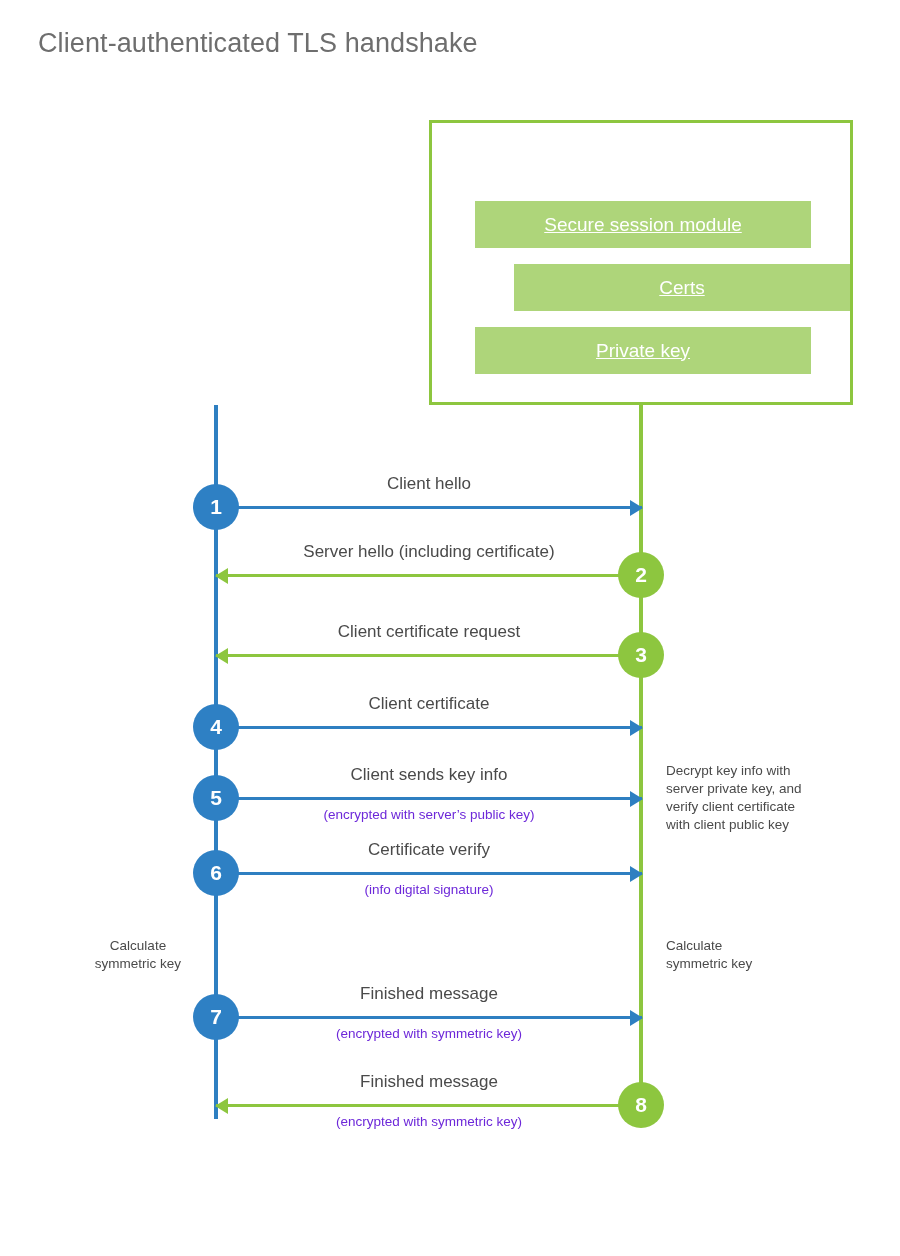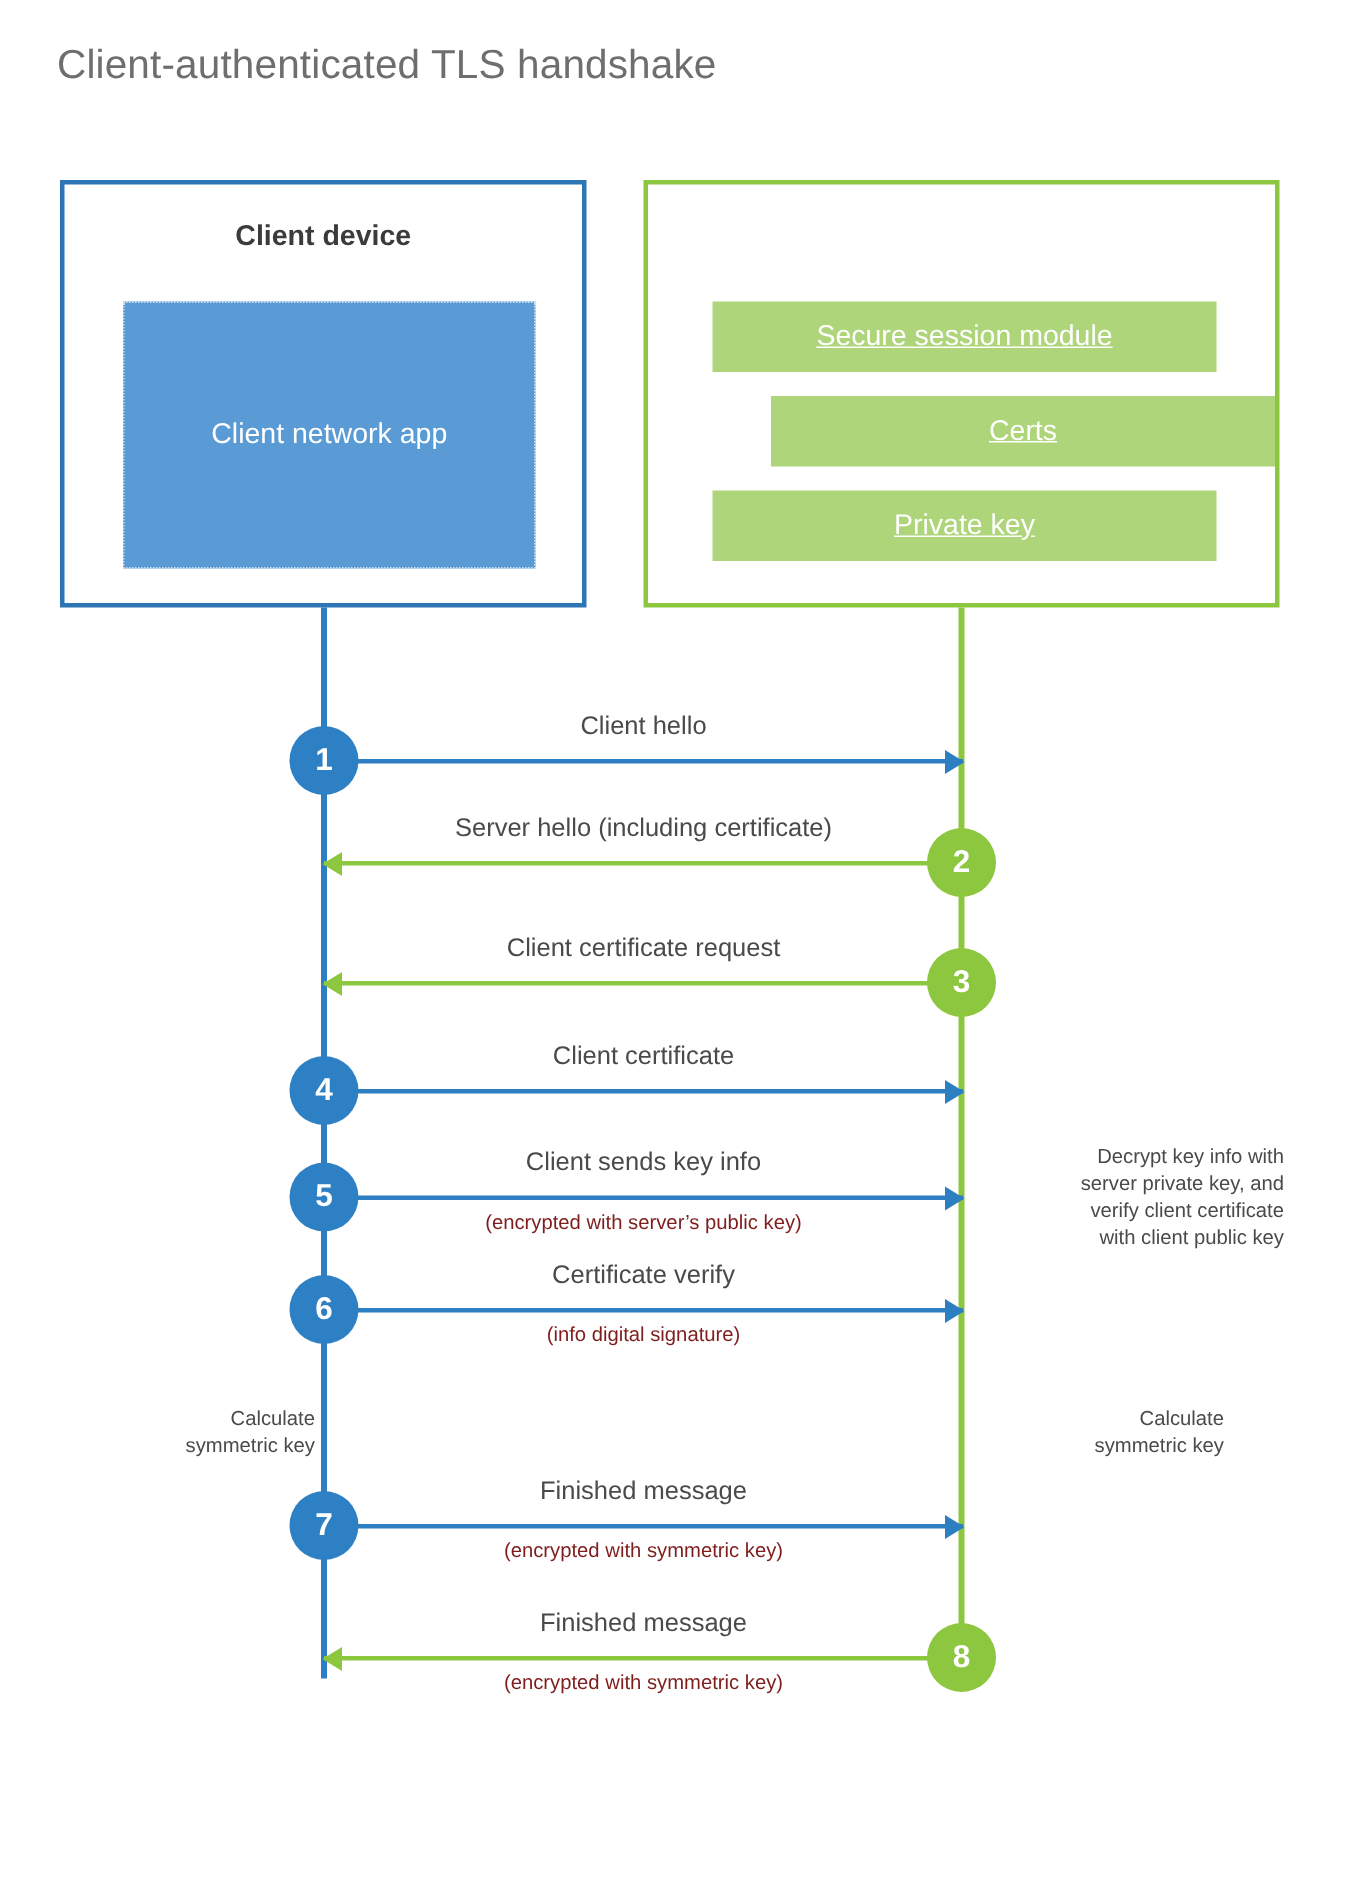--- a/index.html
+++ b/index.html
@@ -164,21 +164,21 @@
     color: #4a4a4a;
     white-space: nowrap;
   }
   .msg-sub {
     position: absolute;
     left: 0;
     width: 100%;
     top: 9px;
     text-align: center;
     font-size: 13.5px;
-    color: #7f1d1d;
+    color: #6d28d9;
     white-space: nowrap;
   }
 
   
   .step-circle {
     position: absolute;
     width: 46px;
     height: 46px;
     border-radius: 50%;
     display: flex;
@@ -209,34 +209,30 @@
     top: 937px;
     width: 144px;
     text-align: center;
   }
   .annotation.server-calc {
     left: 666px;
     top: 937px;
     width: 150px;
     text-align: left;
   }
-  .annotation .ln { display: block; white-space: nowrap; text-align: right; }
+  .annotation .ln { display: block; white-space: nowrap; }
   .annotation.right-note .ln { white-space: normal; }
 </style>
 </head>
 <body>
 
 <div id="canvas">
 
   <div class="page-title">Client-authenticated TLS handshake</div>
 
-  <div class="entity-box client">
-    <div class="entity-title">Client device</div>
-    <div class="client-app">Client network app</div>
-  </div>
 
   <div class="entity-box server">
     <div class="server-stripe s0">Secure session module</div>
     <div class="server-stripe s1">Certs</div>
     <div class="server-stripe s2">Private key</div>
   </div>
 
   <div class="lifeline client-line"></div>
   <div class="lifeline server-line"></div>
 

